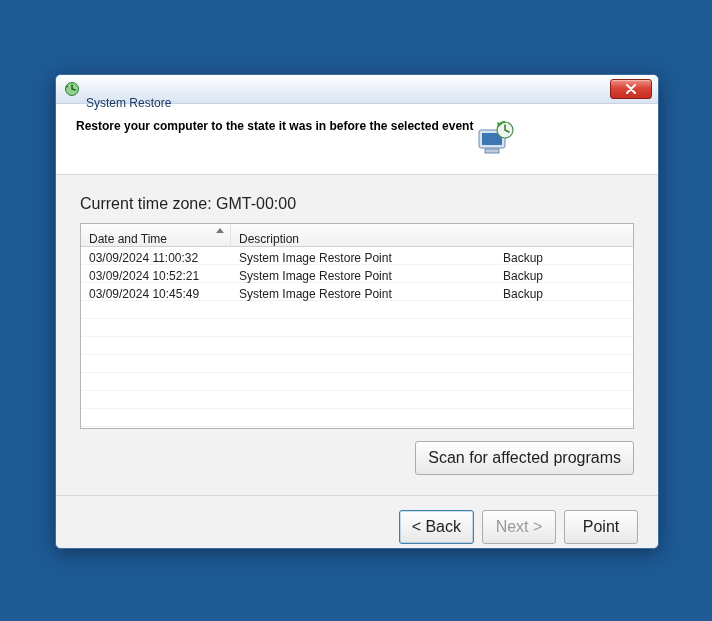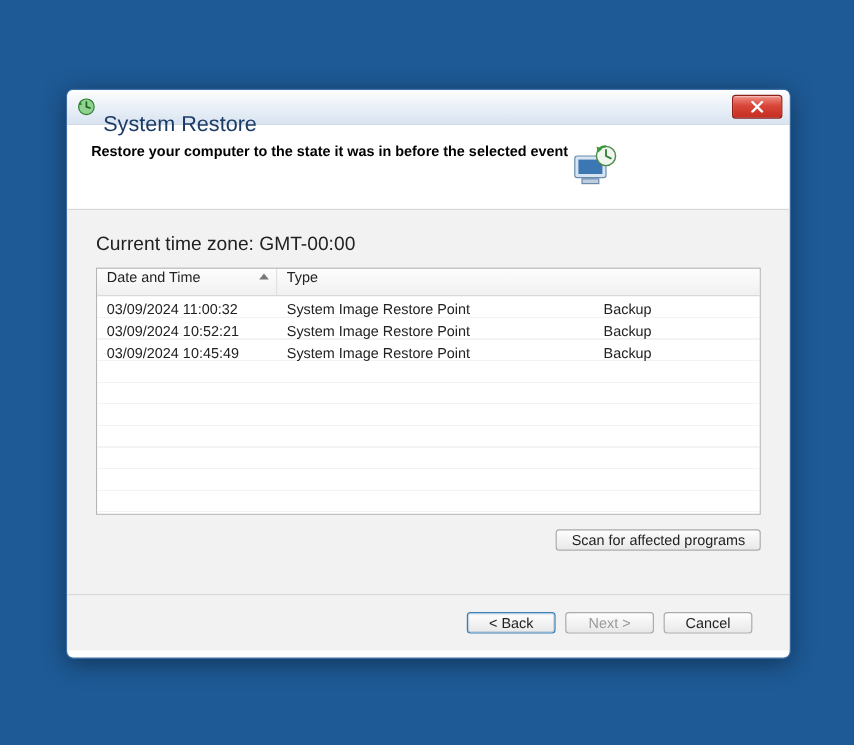--- a/index.html
+++ b/index.html
@@ -36,21 +36,21 @@
   .titlebar .app-icon {
     width: 16px;
     height: 16px;
     margin-left: 8px;
     margin-right: 6px;
     position: relative;
   }
   .titlebar .app-icon svg { display:block; }
   .titlebar .title-text {
     color: #1a3b66;
-    font-size: 18px;
+    font-size: 12px;
     margin-top: 28px;
   }
   .close-btn {
     position: absolute;
     right: 6px;
     top: 4px;
     width: 40px;
     height: 18px;
     background: linear-gradient(to bottom, #f08f84 0%, #d8463a 45%, #c62d1f 100%);
     border: 1px solid #8a2018;
@@ -108,21 +108,21 @@
     height: 22px;
     align-items: center;
     font-size: 12px;
     color: #222;
   }
   .gh-cell {
     padding: 0 8px;
     border-right: 1px solid #e2e2e2;
     height: 100%;
     display: flex;
-    align-items: flex-start;
+    align-items: flex-end;
     box-sizing: border-box;
     position: relative;
   }
   .gh-cell:last-child { border-right: none; }
   .col-dt   { width: 150px; }
   .col-desc { width: 264px; }
   .col-type { flex: 1; }
   .sort-ind {
     position: absolute;
     right: 6px;
@@ -150,45 +150,45 @@
   }
   .gc { padding: 0 8px; box-sizing: border-box; white-space: nowrap; overflow: hidden; }
 
   .scan-row {
     margin-top: 12px;
     display: flex;
     justify-content: flex-end;
   }
   .btn {
     min-width: 74px;
-    height: 18px;
+    height: 34px;
     background: linear-gradient(to bottom, #fefefe, #e8e8e8);
     border: 1px solid #acacac;
     border-radius: 3px;
-    font-size: 12px;
+    font-size: 16px;
     color: #222;
     padding: 0 12px;
     cursor: pointer;
     display: inline-flex;
     align-items: center;
     justify-content: center;
   }
   .btn.default {
     border: 1px solid #3c7fb1;
     box-shadow: 0 0 0 1px rgba(60,127,177,0.25) inset;
   }
   .btn.disabled {
     color: #9a9a9a;
     cursor: default;
   }
 
   .footer {
     border-top: 1px solid #d9d9d9;
     background: #f2f2f2;
-    padding: 14px 31px;
+    padding: 14px 20px;
     display: flex;
     justify-content: flex-end;
     gap: 8px;
   }
 </style>
 </head>
 <body>
 
 <div class="dialog">
 
@@ -225,22 +225,22 @@
 
   <div class="body">
     <div class="tz-line">Current time zone: GMT-00:00</div>
 
     <div class="grid">
       <div class="grid-header">
         <div class="gh-cell col-dt">
           <span>Date and Time</span>
           <span class="sort-ind"></span>
         </div>
-        <div class="gh-cell col-type">
-          <span>Type</span>
+        <div class="gh-cell col-desc">
+          <span>Description</span>
         </div>
       </div>
       <div class="grid-body">
         <div class="grid-row">
           <div class="gc col-dt">03/09/2024 11:00:32</div>
           <div class="gc col-desc">System Image Restore Point</div>
           <div class="gc col-type">Backup</div>
         </div>
         <div class="grid-row">
           <div class="gc col-dt">03/09/2024 10:52:21</div>
@@ -256,16 +256,16 @@
     </div>
 
     <div class="scan-row">
       <button class="btn">Scan for affected programs</button>
     </div>
   </div>
 
   <div class="footer">
     <button class="btn default">&lt; Back</button>
     <button class="btn disabled">Next &gt;</button>
-    <button class="btn">Cancel</button>
+    <button class="btn">Point</button>
   </div>
 
 </div>
 
 </body></html>

